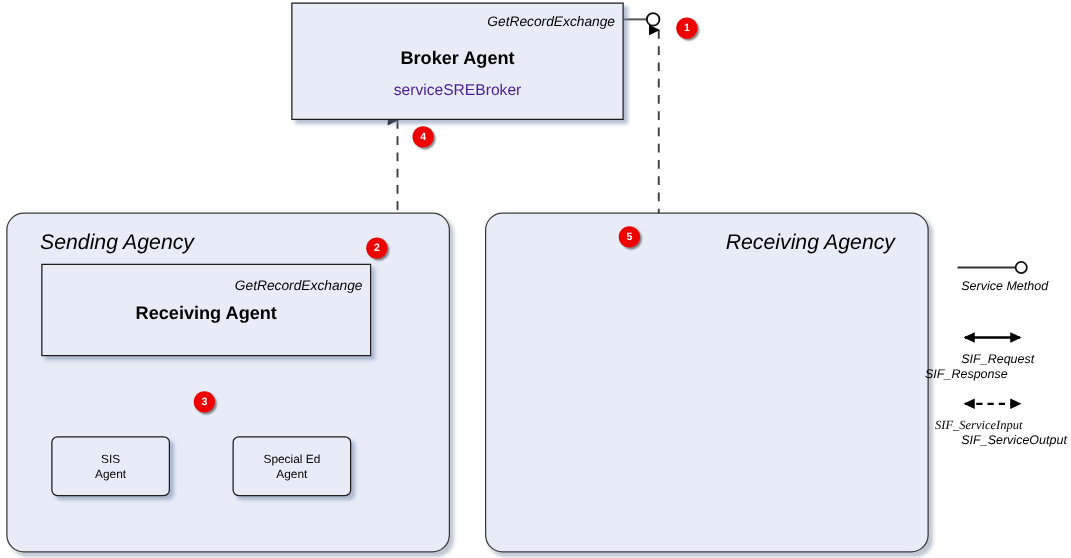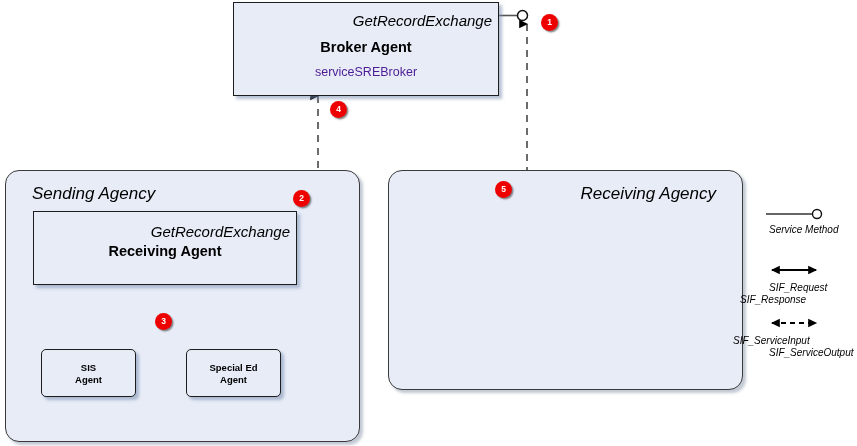--- a/index.html
+++ b/index.html
@@ -68,31 +68,31 @@
     left: 0; right: 0;
     text-align: center;
     font-size: 12.5px;
     color: #4c1d95;
     white-space: nowrap;
   }
   .small-title {
     position: absolute;
     left: 0; right: 0;
     text-align: center;
-    font-weight: bold;
+    font-weight: normal;
     font-size: 9.5px;
     line-height: 12px;
     color: #000;
   }
 
   
   .svc-label {
     position: absolute;
     font-style: italic;
-    font-size: 15px;
+    font-size: 11px;
     color: #000;
     white-space: nowrap;
     text-align: right;
   }
 
   
   .badge {
     position: absolute;
     width: 17px;
     height: 17px;
@@ -185,34 +185,34 @@
   <div class="agent-box rounded" style="left:41px;top:349px;width:95px;height:48px;">
     <div class="small-title" style="top:12px;">SIS</div>
     <div class="small-title" style="top:24px;">Agent</div>
   </div>
 
   <div class="agent-box rounded" style="left:186px;top:349px;width:95px;height:48px;">
     <div class="small-title" style="top:12px;">Special Ed</div>
     <div class="small-title" style="top:24px;">Agent</div>
   </div>
 
-  <div class="agency" style="left:388px;top:170px;width:355px;height:220px;">
+  <div class="agency" style="left:388px;top:170px;width:355px;height:272px;">
     <div class="agency-label" style="right:26px;top:13px;">Receiving Agency</div>
   </div>
 
 
   <div class="badge" style="left:541px;top:14px;">1</div>
   <div class="badge" style="left:293px;top:190px;">2</div>
   <div class="badge" style="left:155px;top:313px;">3</div>
   <div class="badge" style="left:330px;top:101px;">4</div>
   <div class="badge" style="left:495px;top:181px;">5</div>
 
   <div>
     <div class="legend-text" style="left:769px;top:224px;">Service Method</div>
 
     <div class="legend-text" style="left:769px;top:282px;">SIF_Request</div>
     <div class="legend-text" style="left:740px;top:294px;">SIF_Response</div>
 
-    <div class="legend-text" style="left:733px;top:335px;">SIF_ServiceInput</div>
+    <div class="legend-text" style="left:748px;top:335px;font-family:Liberation Serif, serif;">SIF_ServiceInput</div>
     <div class="legend-text" style="left:769px;top:347px;">SIF_ServiceOutput</div>
   </div>
 
 </div>
 
 </body></html>

